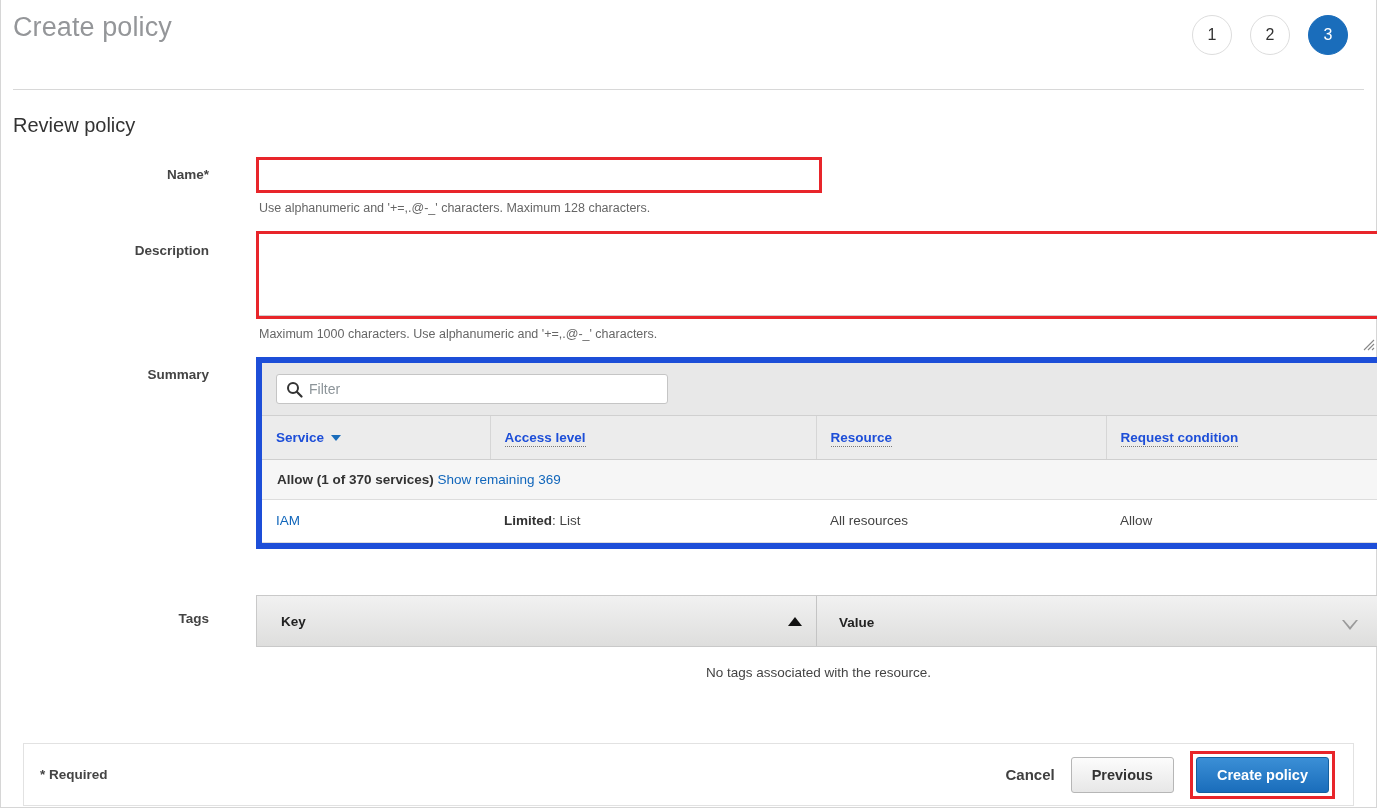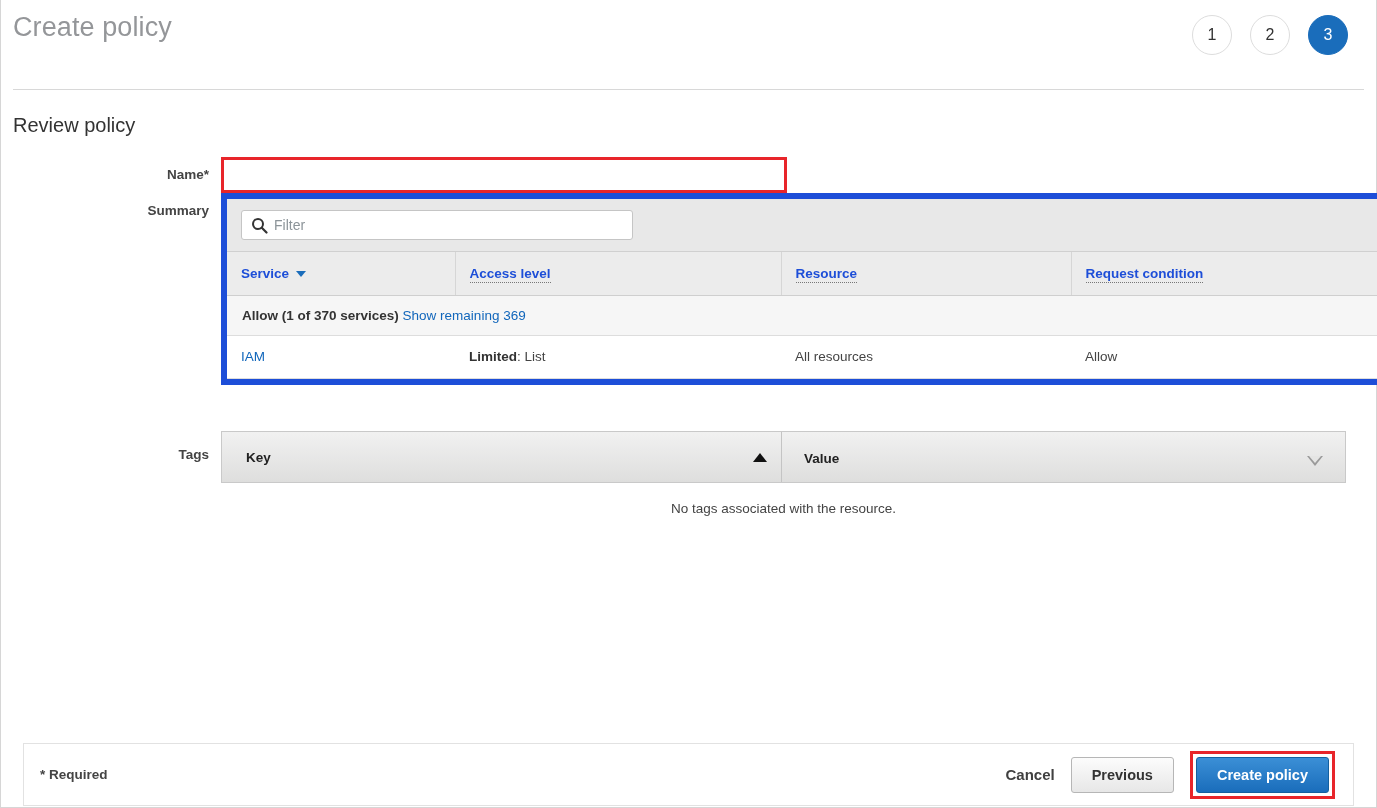--- a/index.html
+++ b/index.html
@@ -67,21 +67,21 @@
 
   
   .body { padding: 18px 28px 0 12px; }
   .section-title {
     font-size: 20px;
     color: #333333;
     font-weight: 400;
     margin: 6px 0 20px 0;
   }
 
-  .form-row { display: flex; margin-bottom: 0; }
+  .form-row { display: flex; margin-bottom: 0; gap: 35px; }
   .form-label {
     width: 208px;
     flex: 0 0 208px;
     text-align: right;
     padding-right: 12px;
     font-size: 13.5px;
     font-weight: bold;
     color: #444444;
     padding-top: 10px;
   }
@@ -327,23 +327,36 @@
   <div class="body">
 
     <div class="section-title">Review policy</div>
 
     <div class="form-row">
       <div class="form-label">Name*</div>
       <div class="form-control">
         <div class="annot name-annot">
           <input class="text-field" type="text" placeholder="" style="">
         </div>
+        <div class="hint">Use alphanumeric and '+=,.@-_' characters. Maximum 128 characters.</div>
       </div>
     </div>
 
+    <div class="form-row">
+      <div class="form-label tall">Description</div>
+      <div class="form-control">
+        <div class="annot desc-annot">
+          <textarea class="desc-field" placeholder="" style=""></textarea>
+          <svg class="resize-grip" viewBox="0 0 12 12">
+            <path d="M11,1 L1,11 M11,5 L5,11 M11,9 L9,11" stroke="#888888" stroke-width="1.1" fill="none"></path>
+          </svg>
+        </div>
+        <div class="hint">Maximum 1000 characters. Use alphanumeric and '+=,.@-_' characters.</div>
+      </div>
+    </div>
 
     <div class="form-row">
       <div class="form-label">Summary</div>
       <div class="form-control">
         <div class="summary-wrap">
 
           <div class="filter-bar">
             <div class="filter-box">
               <svg class="mag" width="17" height="17" viewBox="0 0 17 17">
                 <circle cx="7" cy="7" r="5" stroke="#333333" stroke-width="2" fill="none"></circle>

